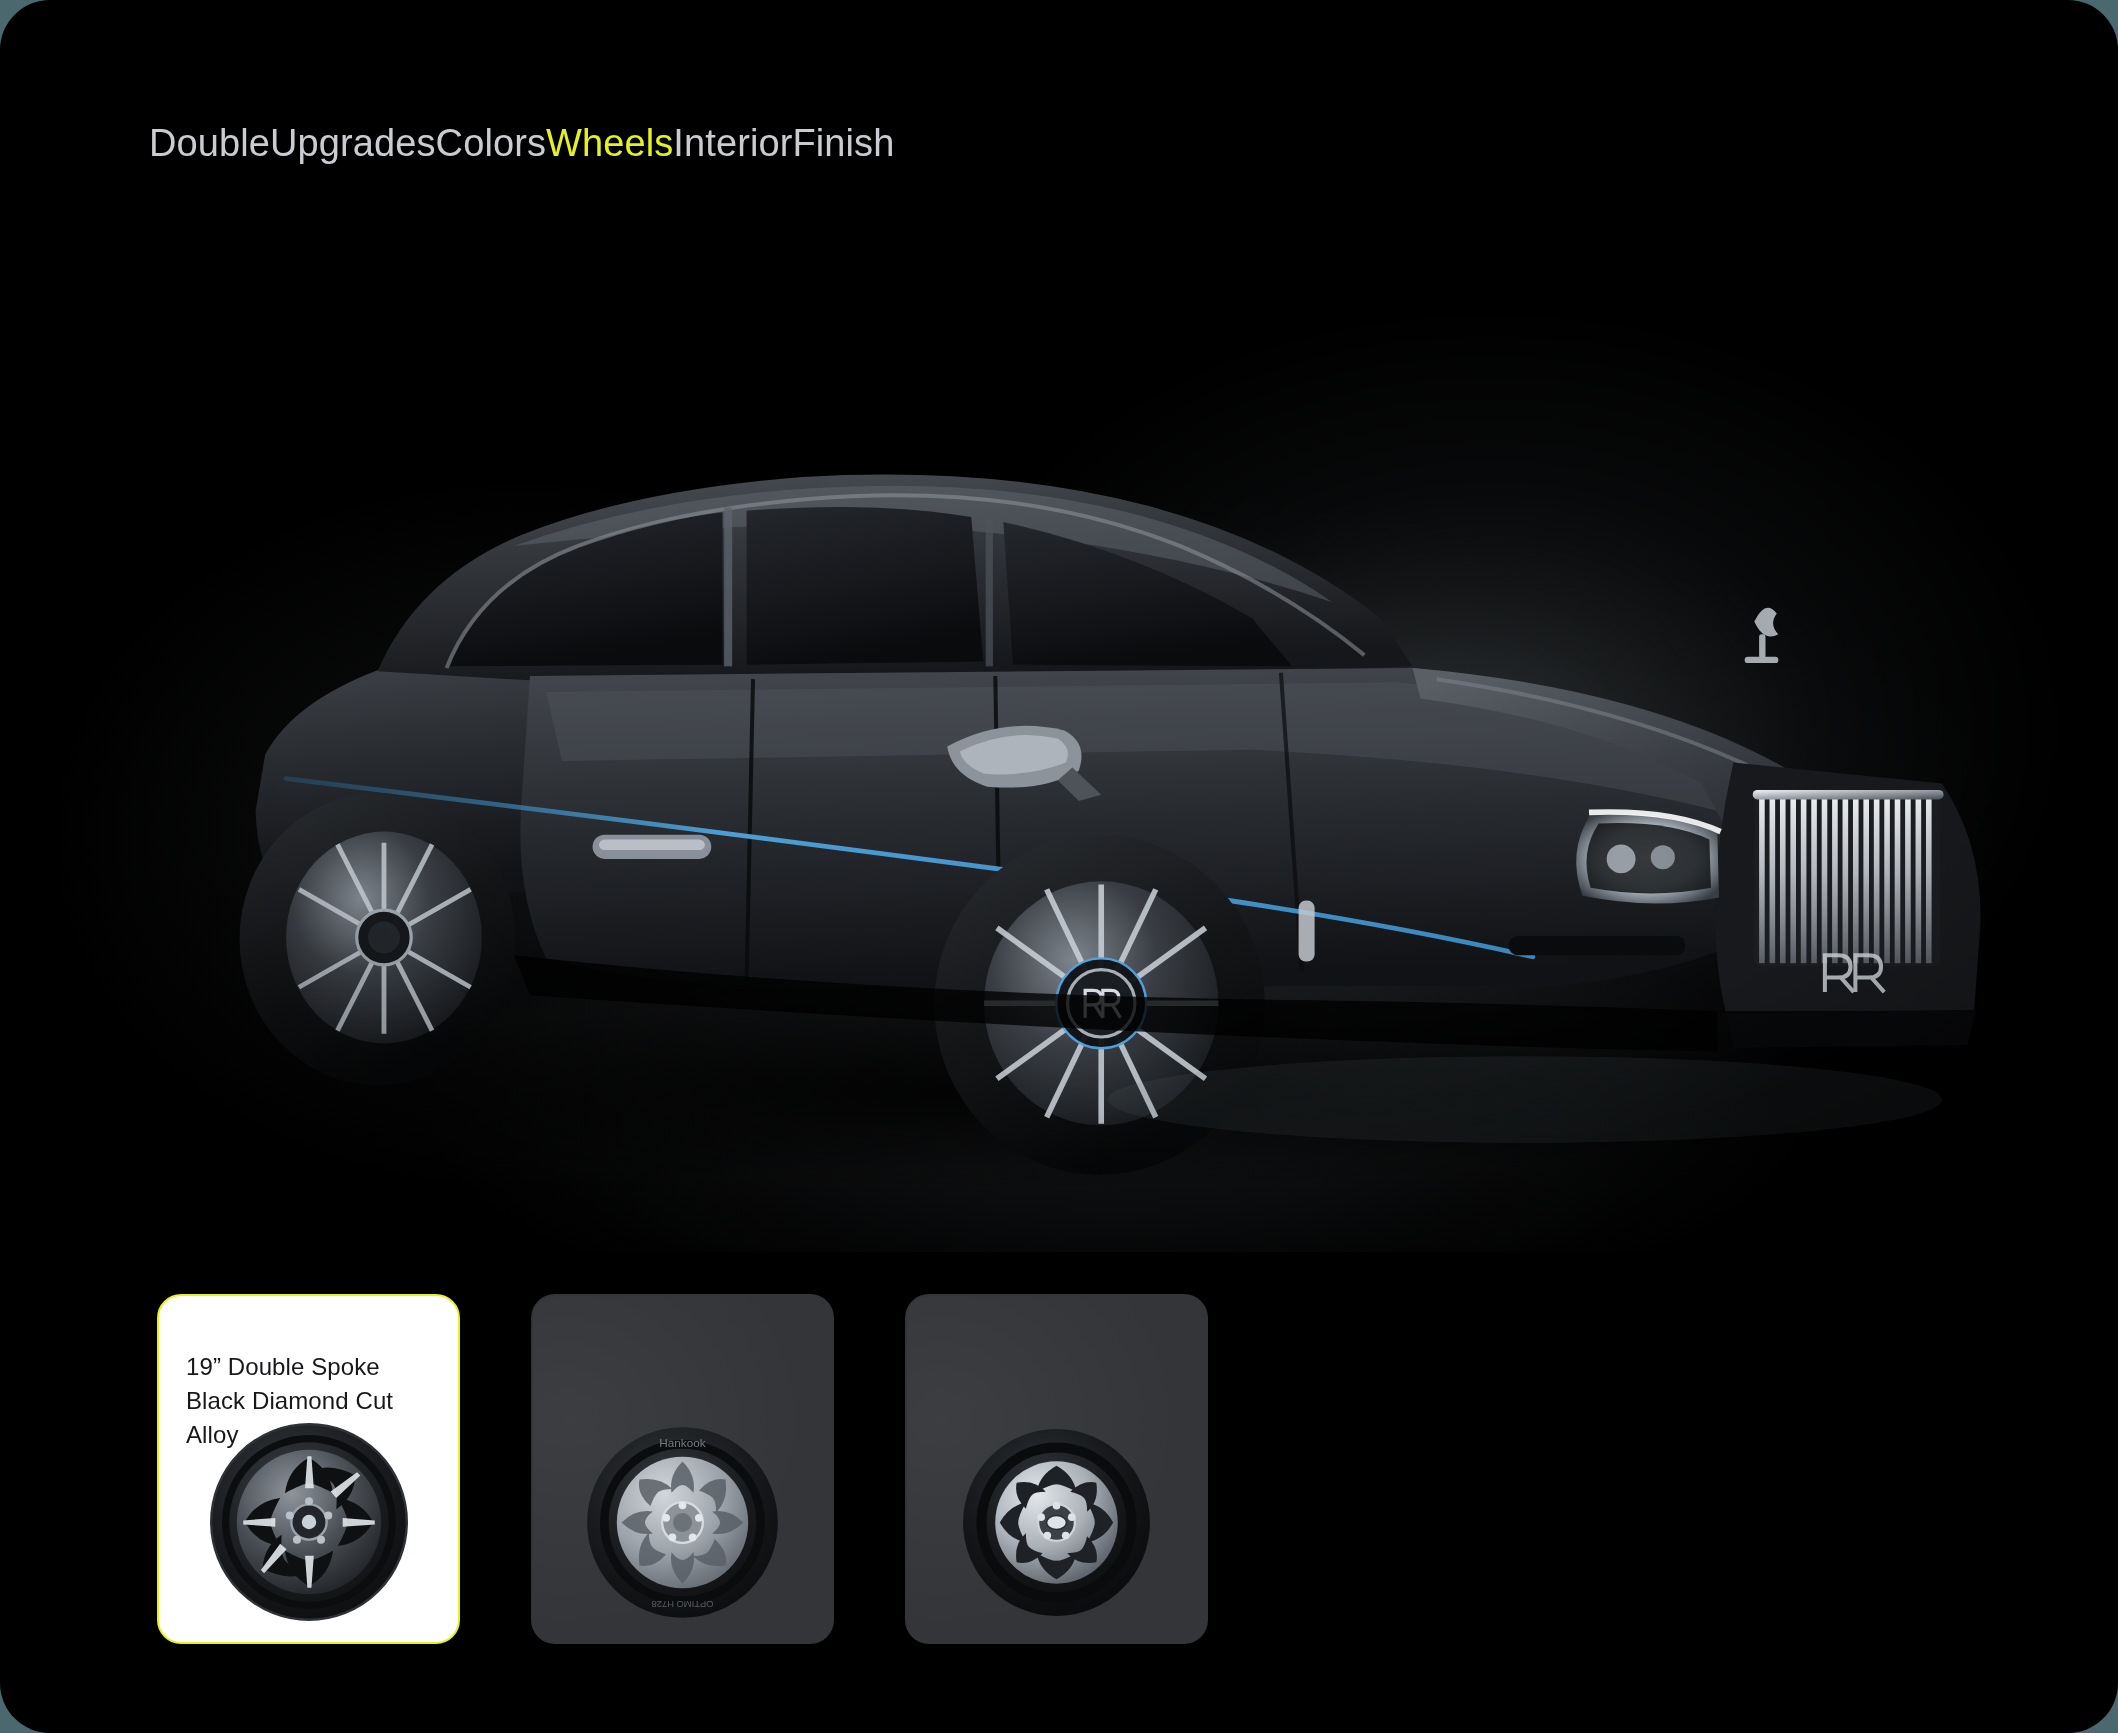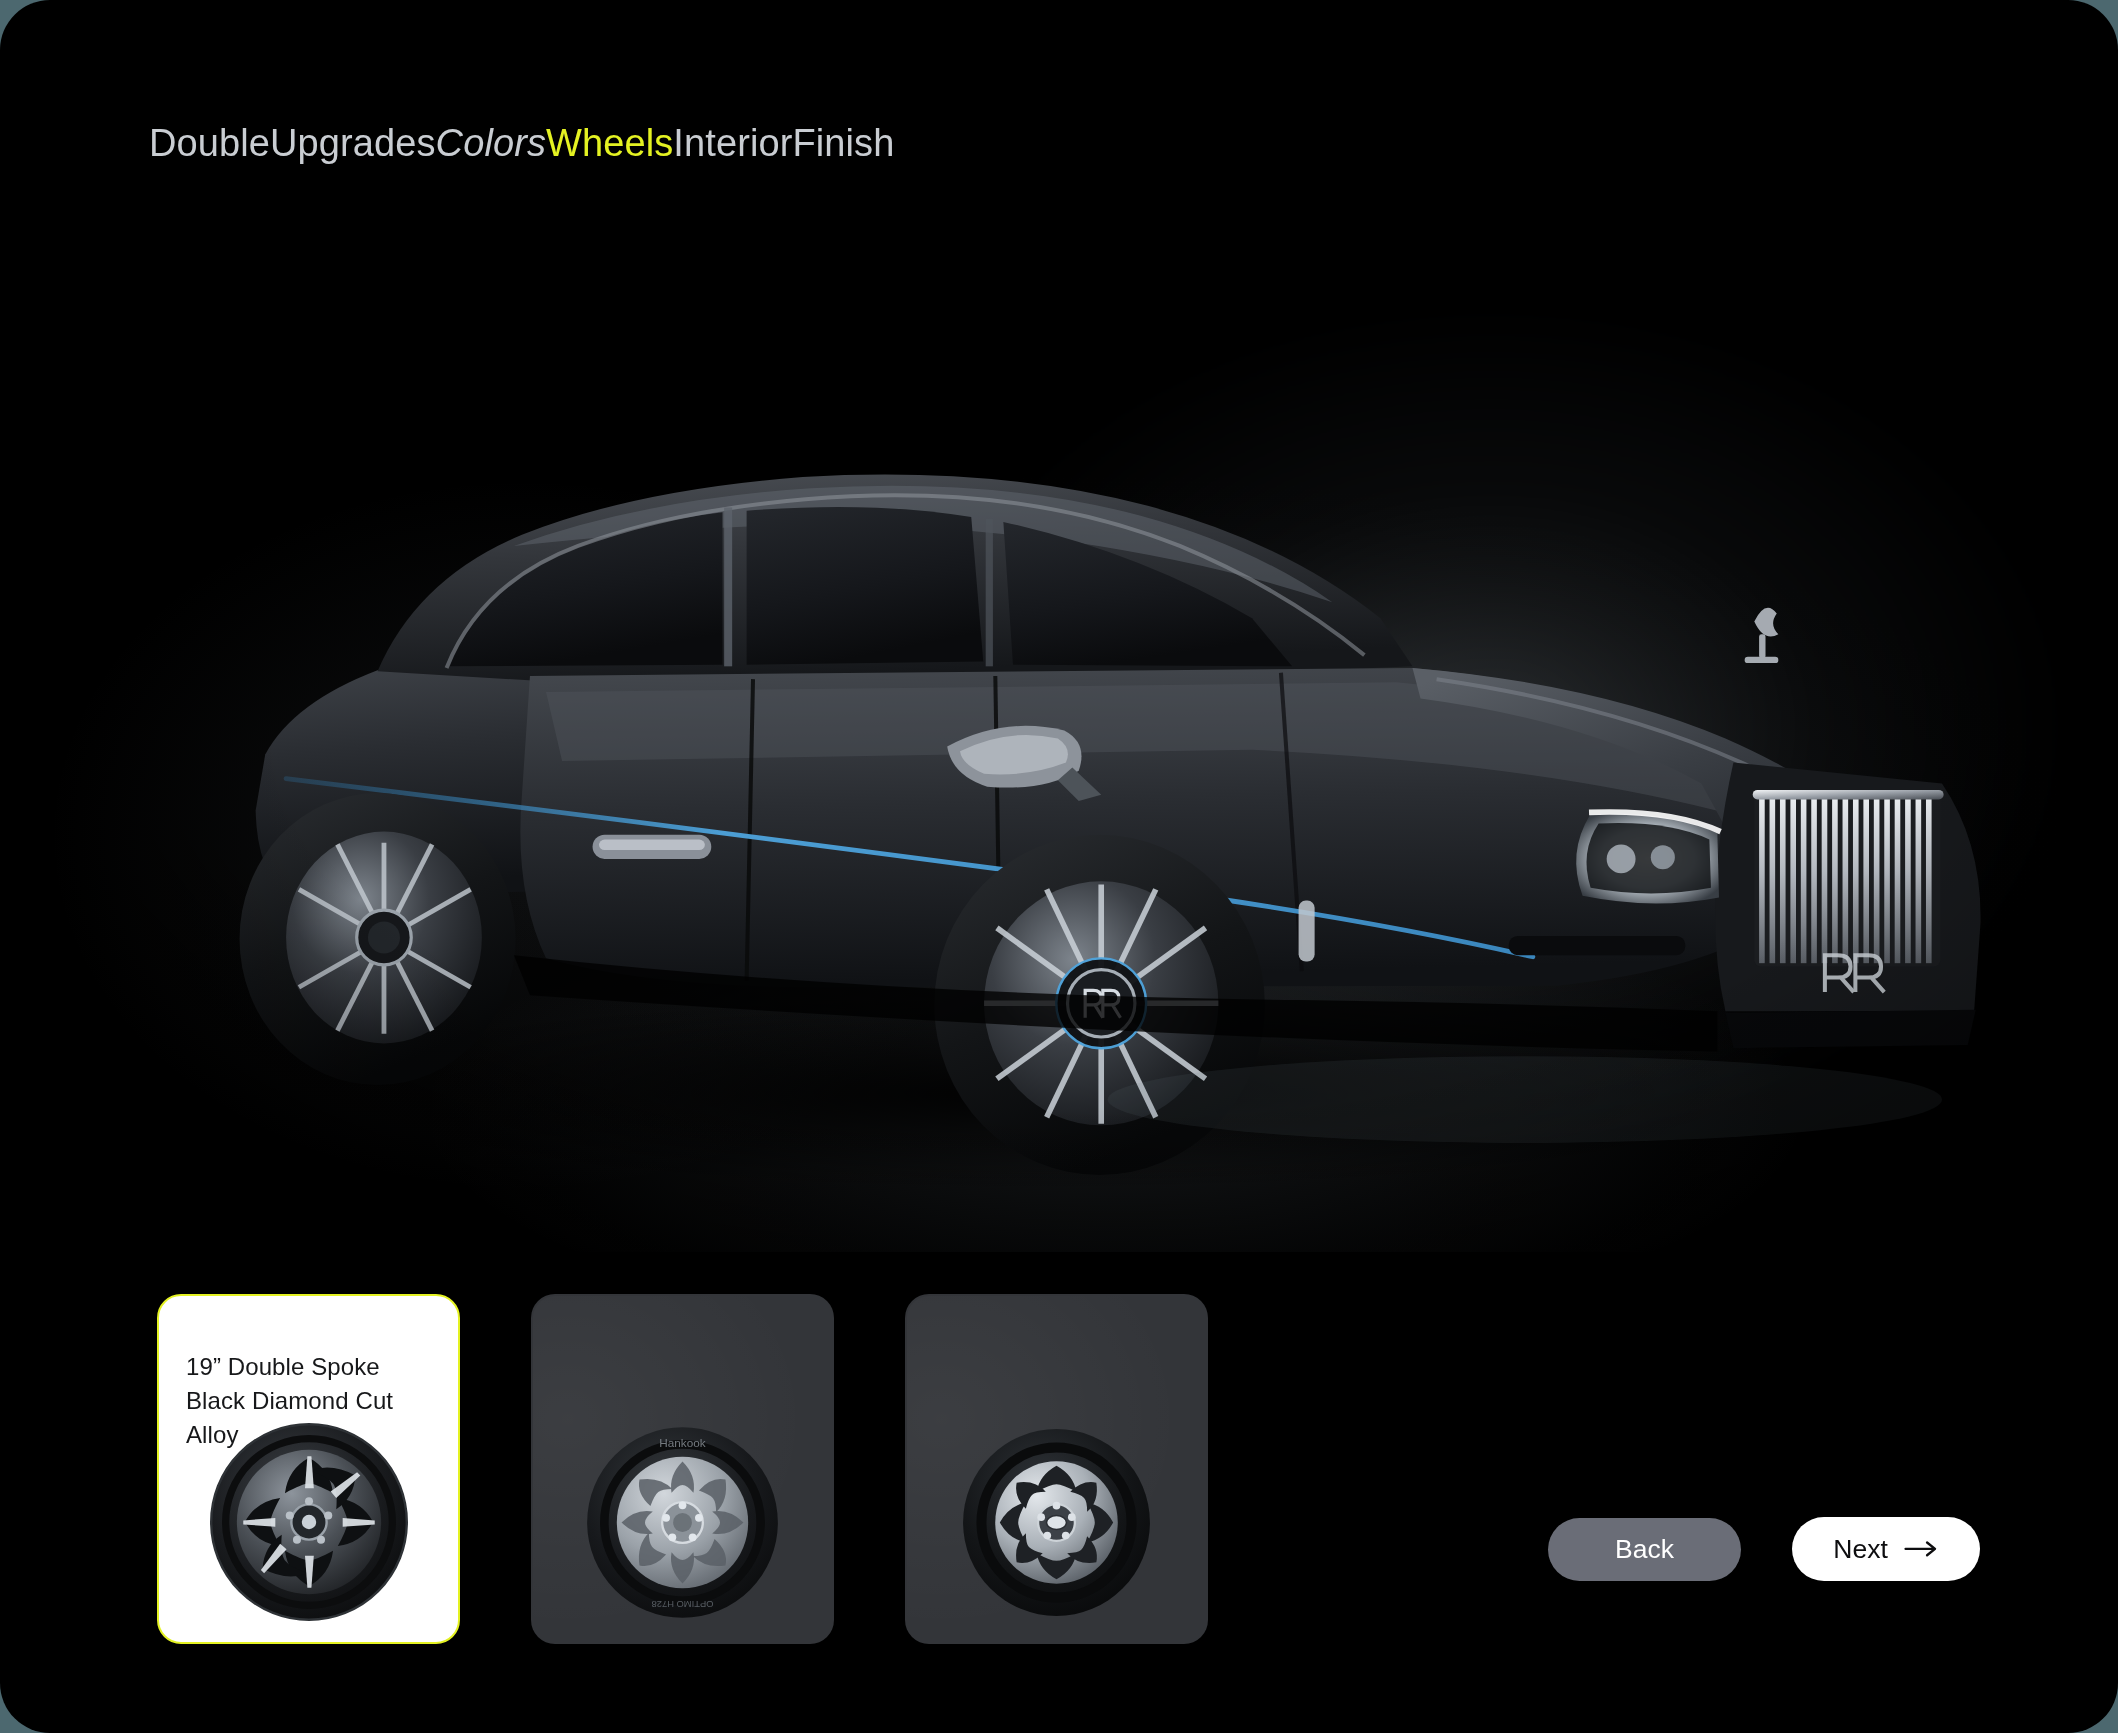--- a/index.html
+++ b/index.html
@@ -39,21 +39,21 @@
     color: #c9cdd2;
     white-space: nowrap;
     cursor: pointer;
     padding: 8px 0;
   }
   .nav-item + .nav-item { margin-left: 0; }
   .nav-item.is-active { color: #e4f222; }
 
   
   .nav-sp-1 { margin-left: 67px; }
-  .nav-sp-2 { margin-left: 66px; font-style: italic; }
+  .nav-sp-2 { margin-left: 66px; }
   .nav-sp-3 { margin-left: 64px; }
   .nav-sp-4 { margin-left: 64px; }
   .nav-sp-5 { margin-left: 66px; }
 
   
   #hero {
     position: absolute;
     top: 201px;
     left: 0;
     width: 2119px;
@@ -522,26 +522,15 @@
               <circle cx="146" cy="119" r="5"></circle>
             <circle cx="138" cy="143" r="5"></circle>
               <circle cx="114" cy="143" r="5"></circle>
             <circle cx="106" cy="119" r="5"></circle>
           </g>
         </svg>
       </div>
     </div>
   </div>
 
-  <div id="footer-actions">
-    <button class="btn" id="back-button">Back</button>
-    <button class="btn" id="next-button">
-      <span>Next</span>
-      <span class="arrow">
-        <svg width="35" height="17.7" viewBox="0 0 44 22">
-          <path d="M2 11 H38 M29 3 L39 11 L29 19" fill="none" stroke="#0d0d0f" stroke-width="3" stroke-linecap="round" stroke-linejoin="round"></path>
-        </svg>
-      </span>
-    </button>
-  </div>
 
 </div>
 
 
 </body></html>

